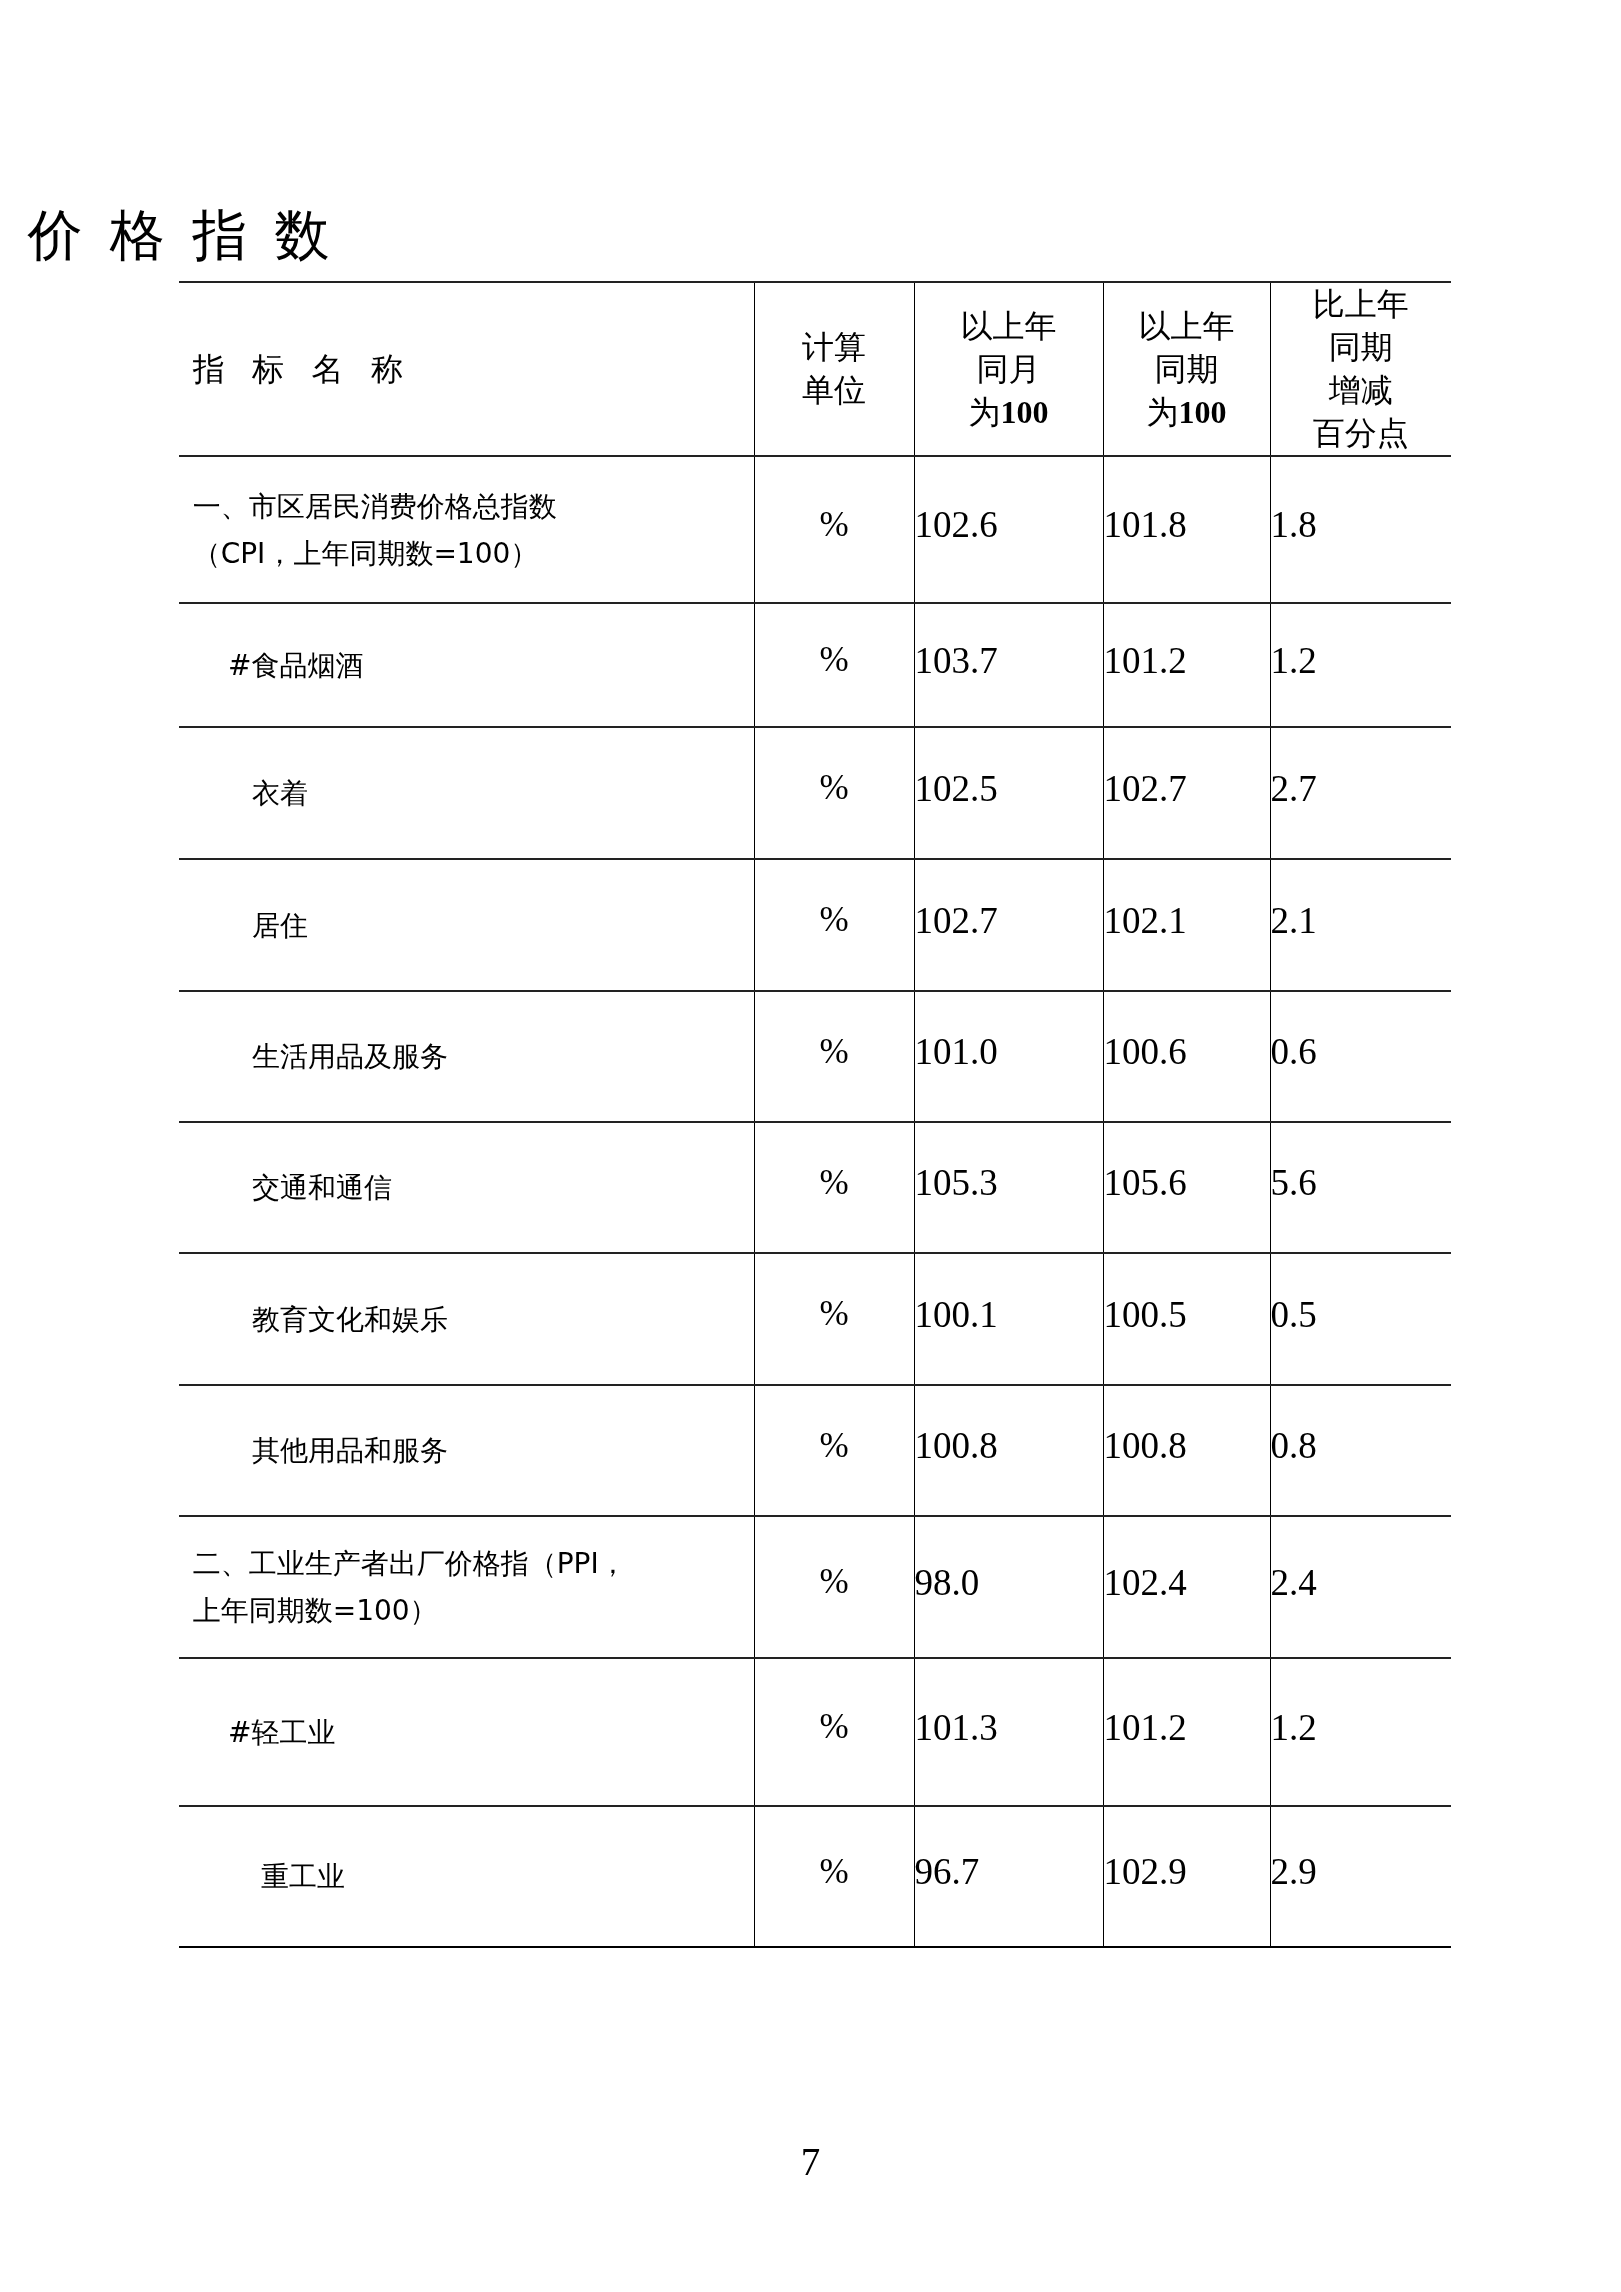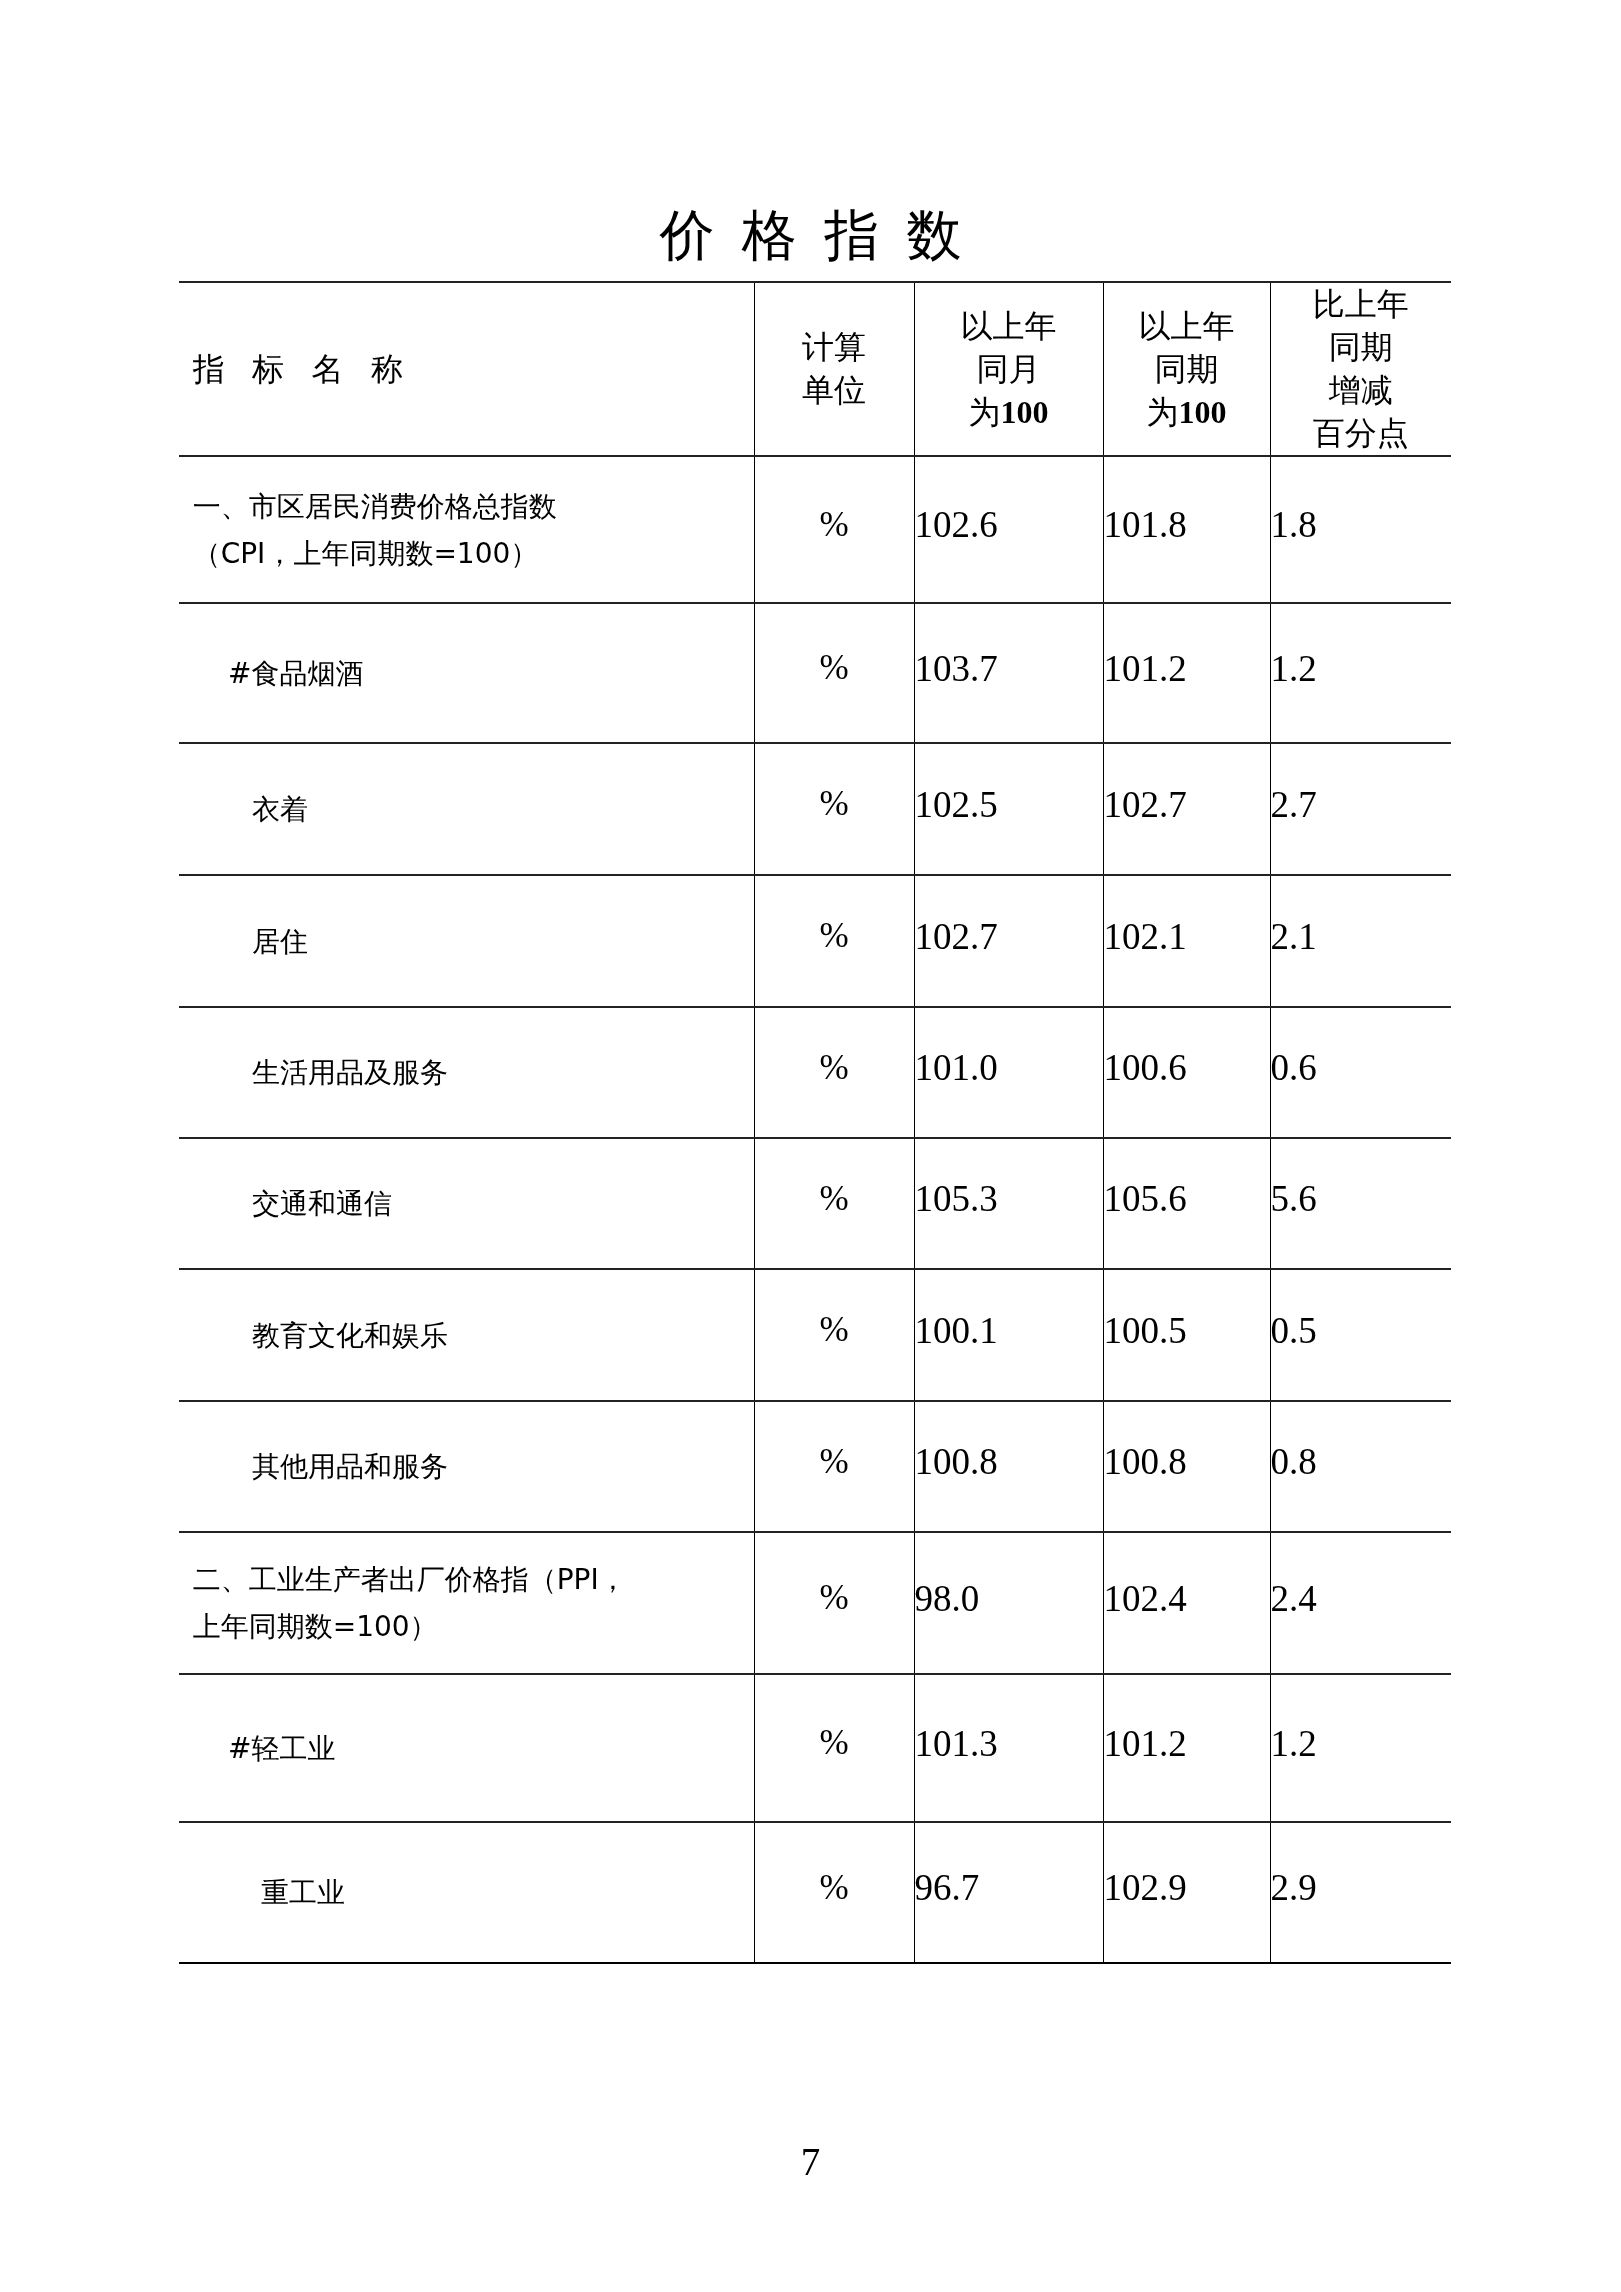--- a/index.html
+++ b/index.html
@@ -1,18 +1,18 @@
 <!DOCTYPE html>
 <html><head>
 <meta charset="utf-8">
 <style>
   html, body { margin:0; padding:0; background:#ffffff; }
   body { width:1621px; height:2293px; position:relative; overflow:hidden;
          font-family:"Liberation Serif","DejaVu Serif",serif; color:#000; }
-  .title { position:absolute; top:201px; left:0; width:1621px; text-align:center;
+  .title { position:absolute; top:201px; left:0; width:1621px; 
            font-family:"DejaVu Sans",sans-serif; font-size:55px; letter-spacing:27.4px;
            padding-left:27.4px; box-sizing:border-box; line-height:69px; }
   table { position:absolute; left:179px; top:281px; width:1272px;
           border-collapse:collapse; table-layout:fixed; }
   td, th { border-left:1.5px solid #000; padding:0; vertical-align:middle; }
   td:first-child, th:first-child { border-left:none; }
   tr { border-bottom:2.5px solid #222; }
   thead tr { border-top:2.5px solid #222; border-bottom:2.5px solid #222; }
   tbody tr:last-child { border-bottom:2.9px solid #000; }
   th { font-weight:normal; font-family:"DejaVu Sans",sans-serif; font-size:32px;
@@ -71,21 +71,21 @@
     <tr style="height:147px">
       <td class="name">
           <div>一、市区居民消费价格总指数</div>
           <div>（CPI，上年同期数=100）</div>
         </td>
       <td class="unit">%</td>
       <td class="val">102.6</td>
       <td class="val">101.8</td>
       <td class="val">1.8</td>
     </tr>
-    <tr style="height:140px">
+    <tr style="height:124px">
       <td class="name ind1">#食品烟酒</td>
       <td class="unit">%</td>
       <td class="val">103.7</td>
       <td class="val">101.2</td>
       <td class="val">1.2</td>
     </tr>
     <tr style="height:132px">
       <td class="name ind2">衣着</td>
       <td class="unit">%</td>
       <td class="val">102.5</td>

